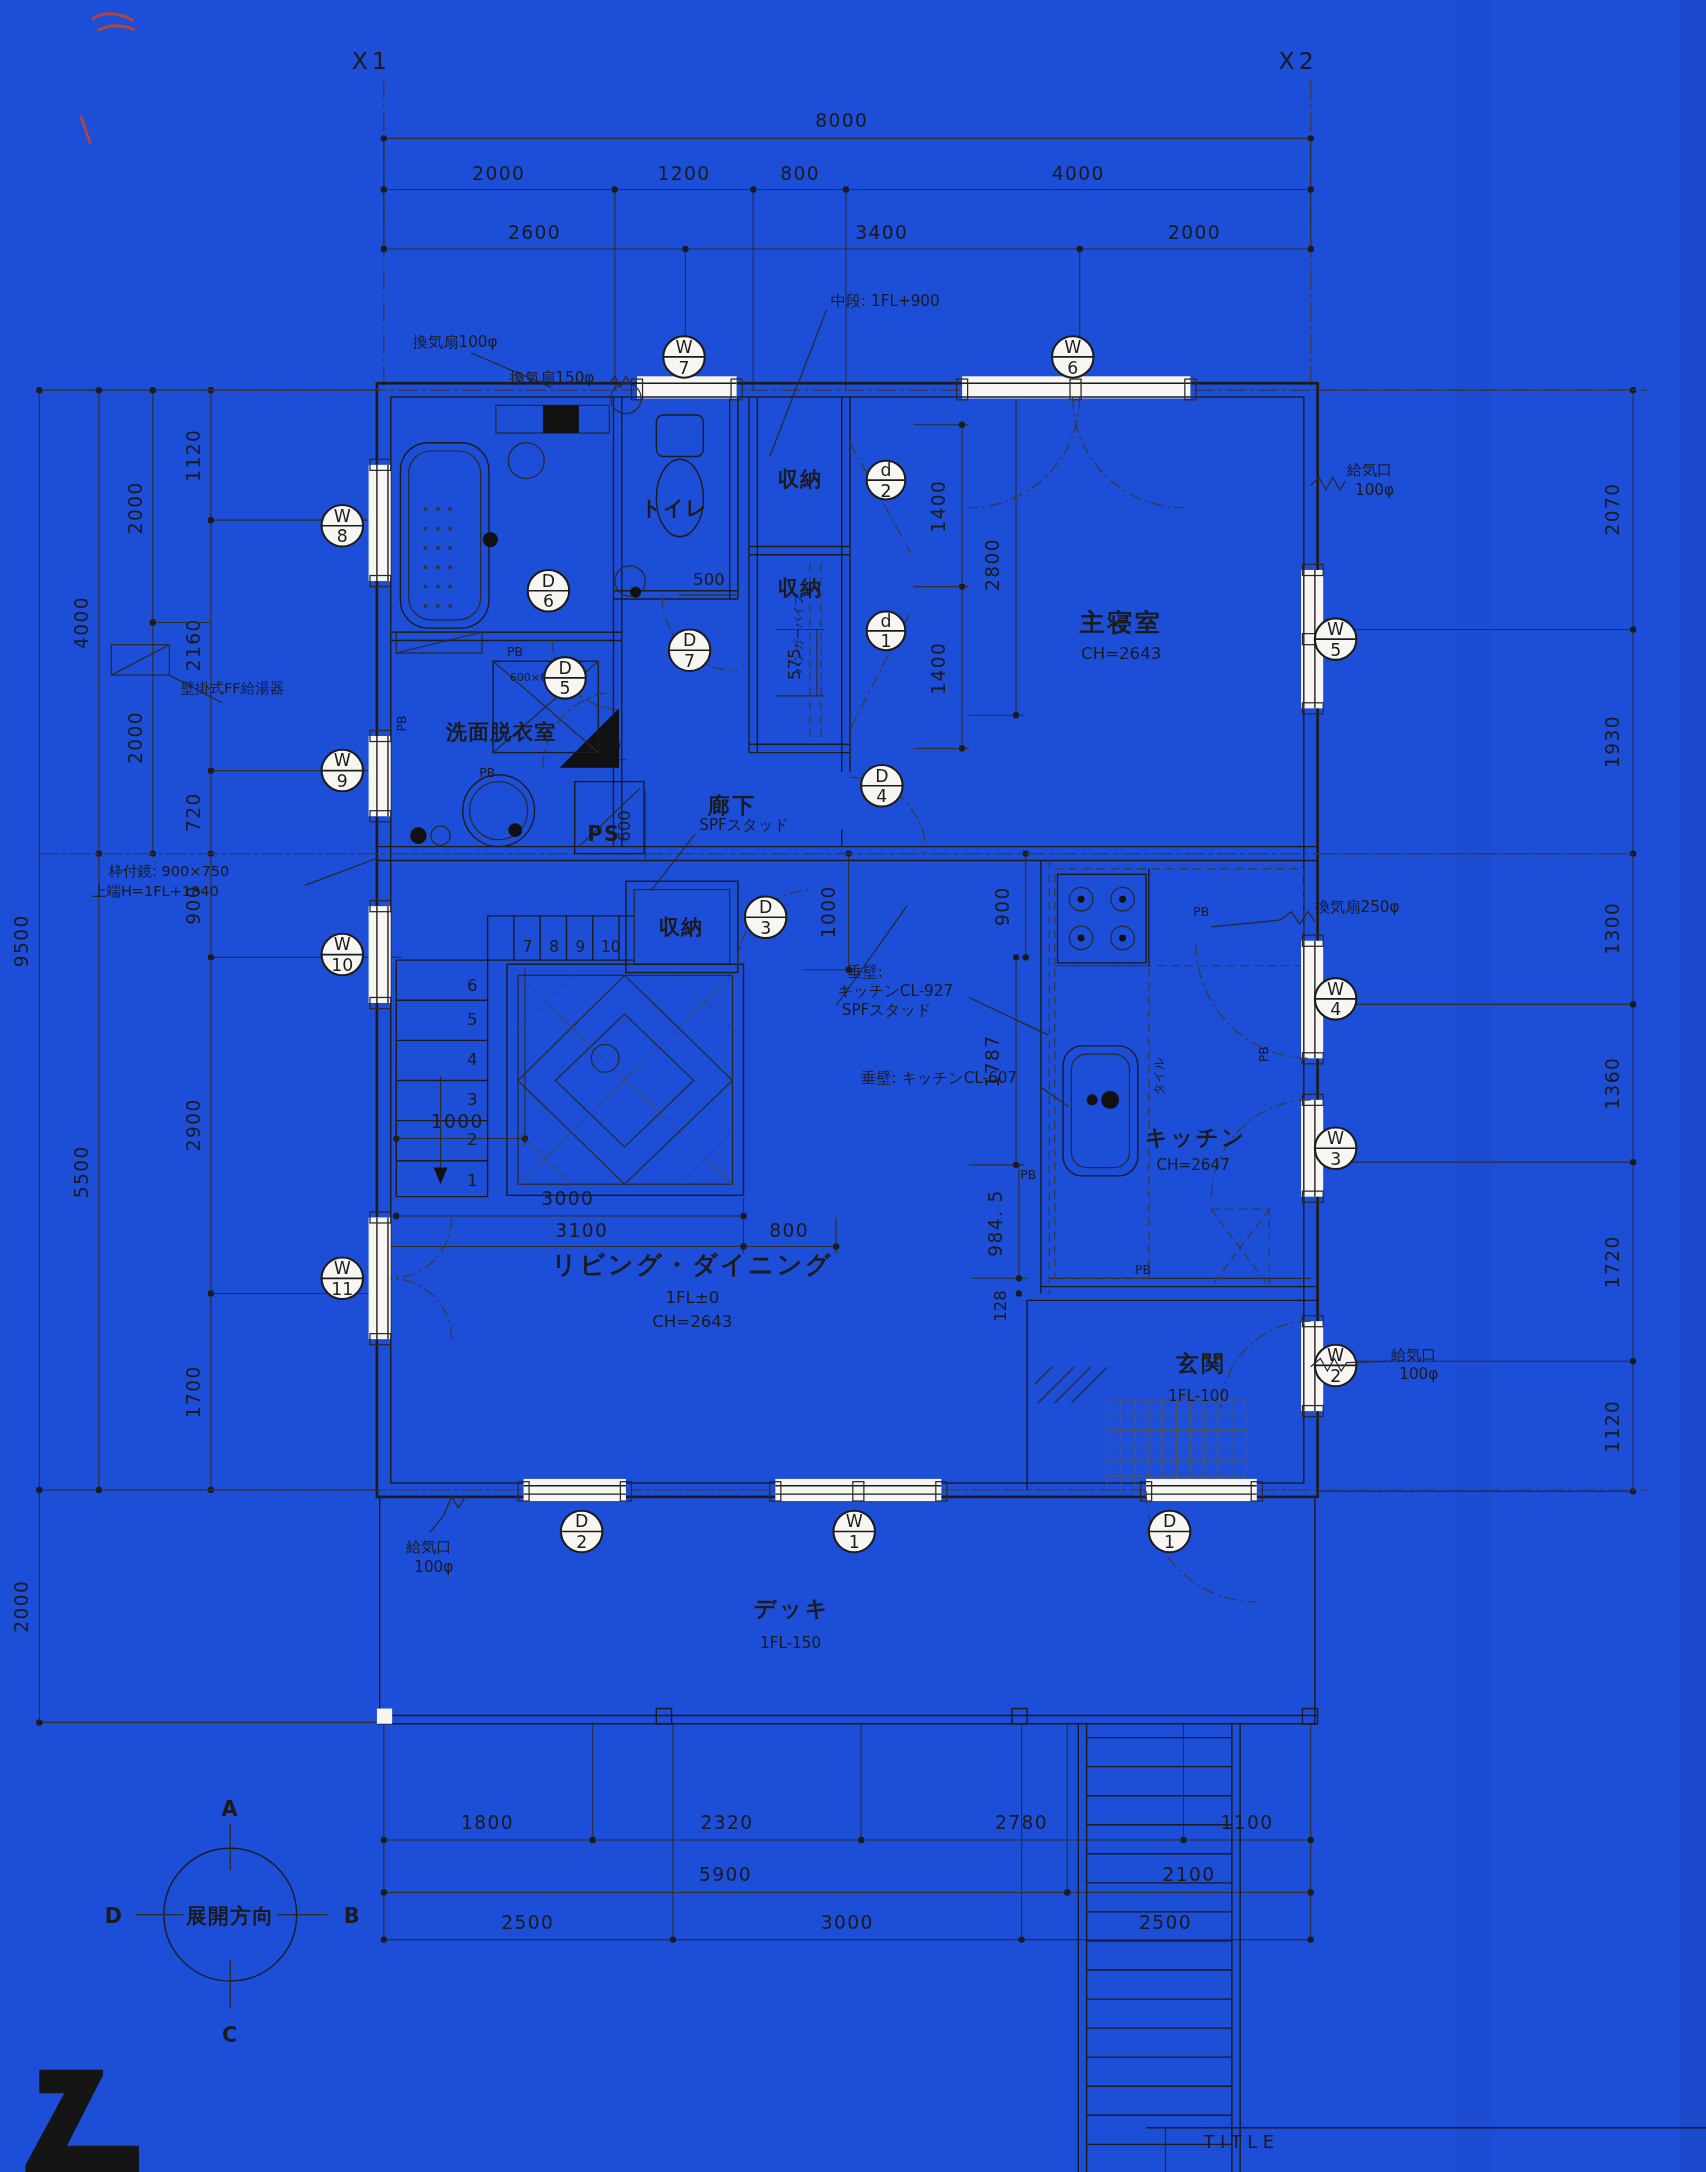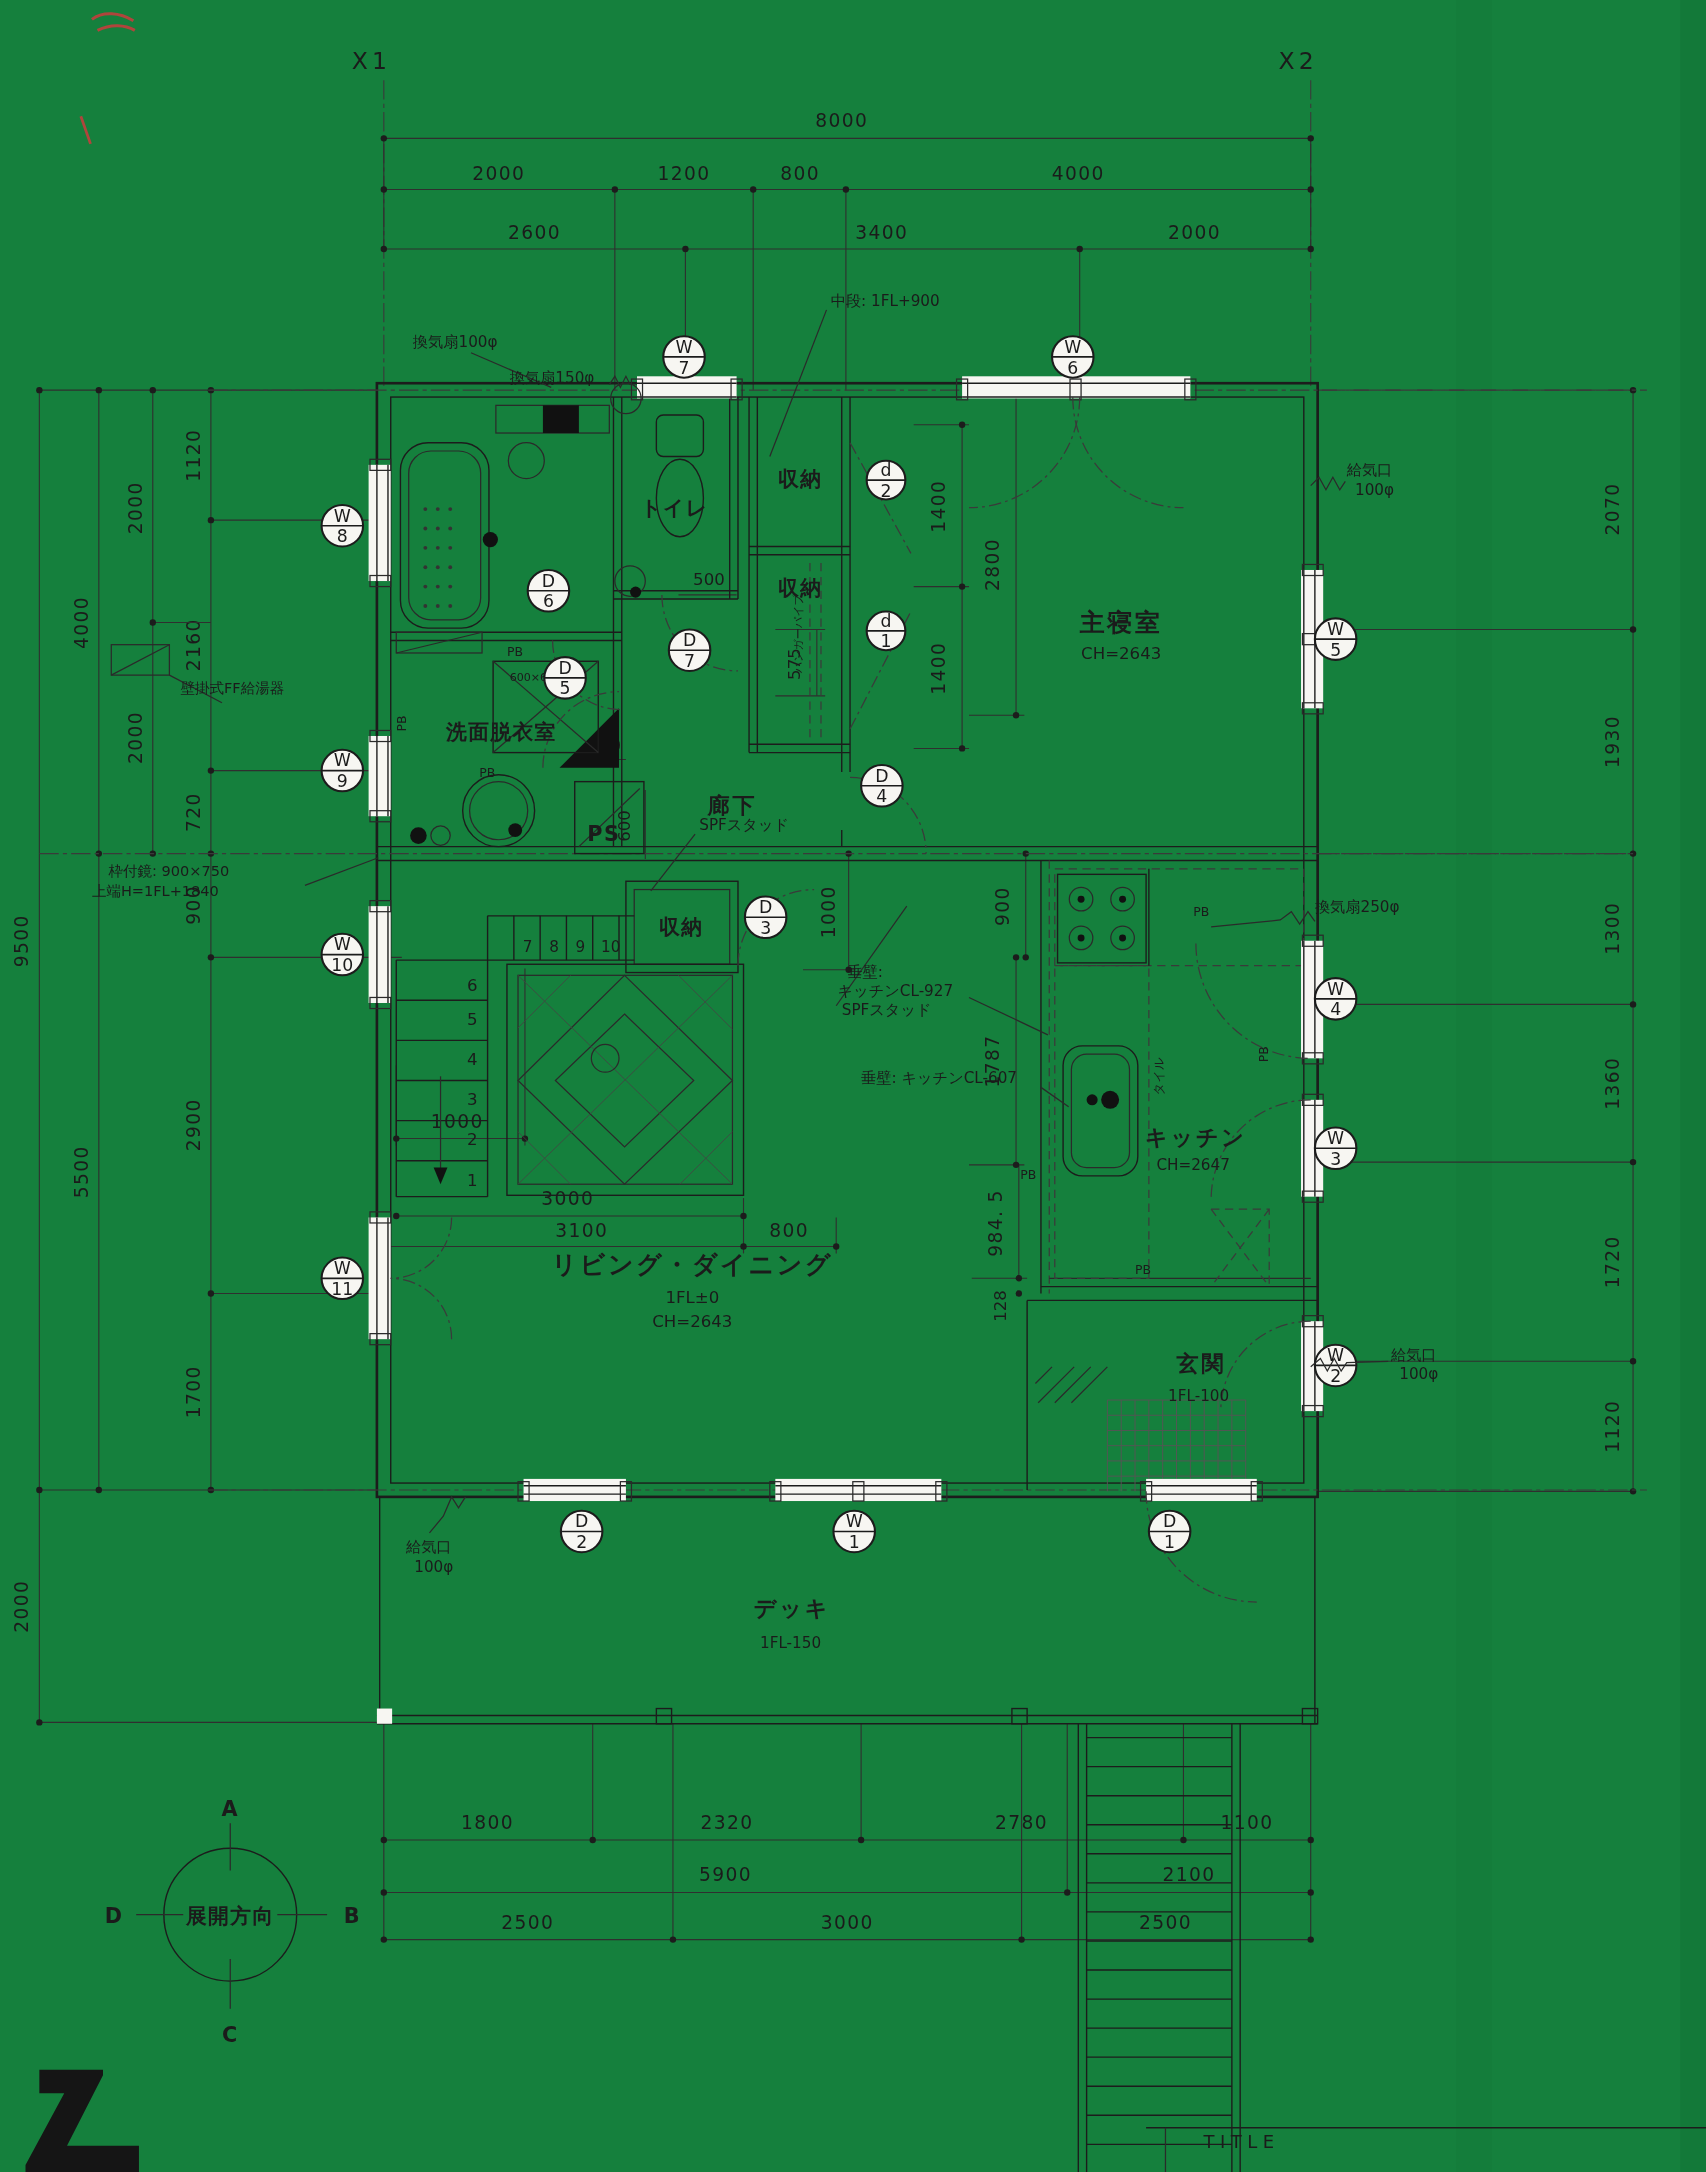--- a/index.html
+++ b/index.html
@@ -1,16 +1,16 @@
 <!DOCTYPE html>
 <html style="font-size:7.8px"><head>
 <meta charset="utf-8">
 <style>
   html,body{margin:0;padding:0;background:#e8e6e0;}
-  #page{position:relative;width:1707px;height:2172px;background:#15803d;overflow:hidden;}
+  #page{position:relative;width:1707px;height:2172px;background:#1d4ed8;overflow:hidden;}
   svg{position:absolute;left:0;top:0;}
   text{fill:#1b1b1b;font-family:"DejaVu Sans","Liberation Sans",sans-serif;}
   .c{text-anchor:middle;}
   .t18{font-size:18px;font-weight:600;letter-spacing:2px;}
   .t16{font-size:16px;font-weight:600;letter-spacing:2px;}
   .t15{font-size:15px;font-weight:600;letter-spacing:1px;}
   .t13{font-size:13.5px;letter-spacing:1px;}
   .t12{font-size:12px;}
   .t11{font-size:11px;}
   .t10{font-size:10.5px;}

